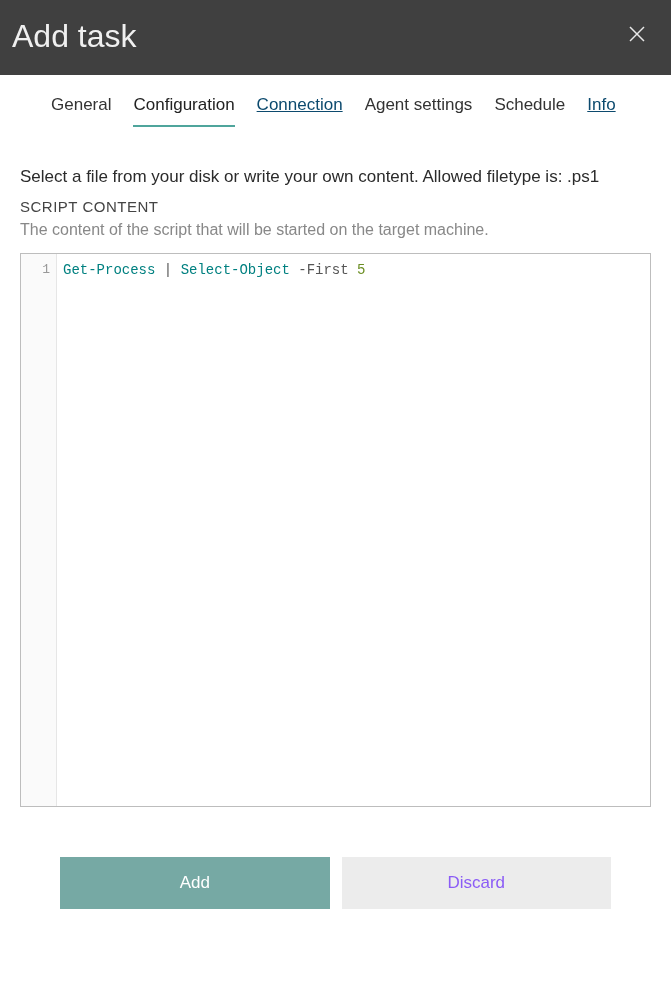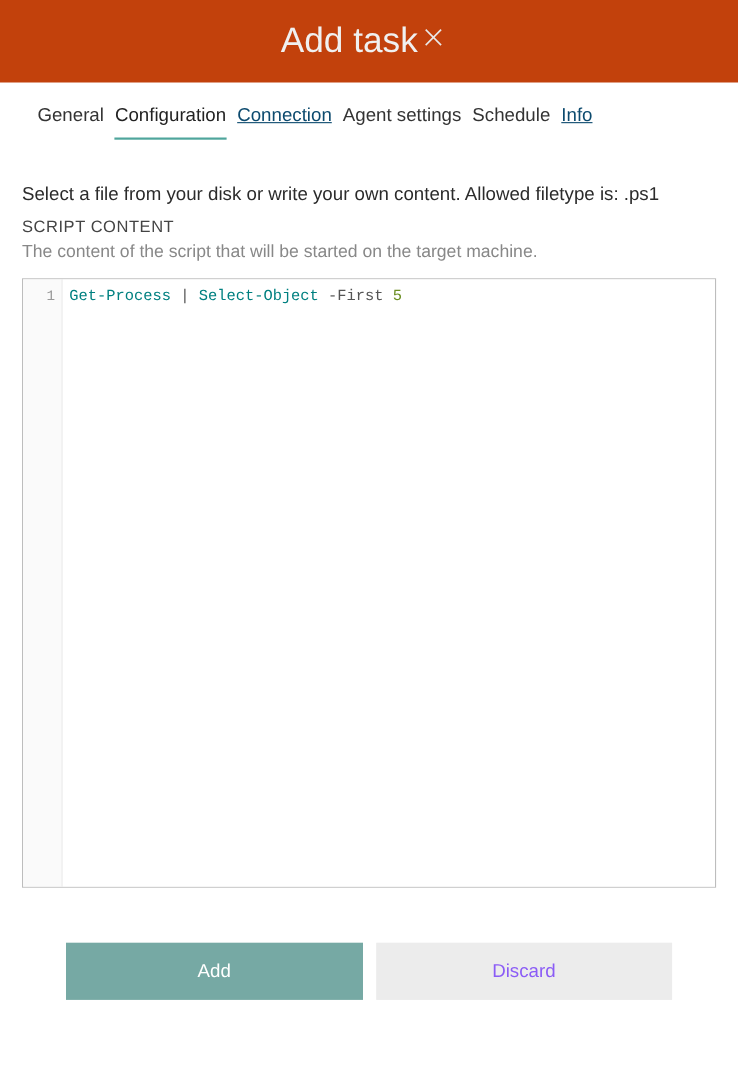--- a/index.html
+++ b/index.html
@@ -8,48 +8,49 @@
       box-sizing: border-box;
     }
     body {
       font-family: "Segoe UI", -apple-system, sans-serif;
       width: 671px;
       height: 991px;
       background: #fff;
       overflow: hidden;
     }
     .header {
-      background: #c2410c;
+      background: #404040;
       color: #fff;
       padding: 18px 20px 20px 12px;
       display: flex;
-      justify-content: center;
+      justify-content: space-between;
       align-items: flex-start;
     }
     .header-title {
       font-size: 32px;
       font-weight: 300;
       color: #f0f0f0;
     }
     .close-btn {
       cursor: pointer;
       padding: 6px;
       margin-top: 2px;
     }
     .close-btn svg {
       width: 16px;
       height: 16px;
       stroke: #e8e8e8;
       stroke-width: 1.5;
     }
     .tabs {
       display: flex;
-      gap: 10px;
+      gap: 22px;
       padding: 20px 34px 0 34px;
       border-bottom: none;
+      margin-left: 17px;
     }
     .tab {
       font-size: 17px;
       color: #333;
       padding-bottom: 10px;
       cursor: pointer;
       border-bottom: 2px solid transparent;
     }
     .tab.active {
       border-bottom: 2px solid #4fa59c;

